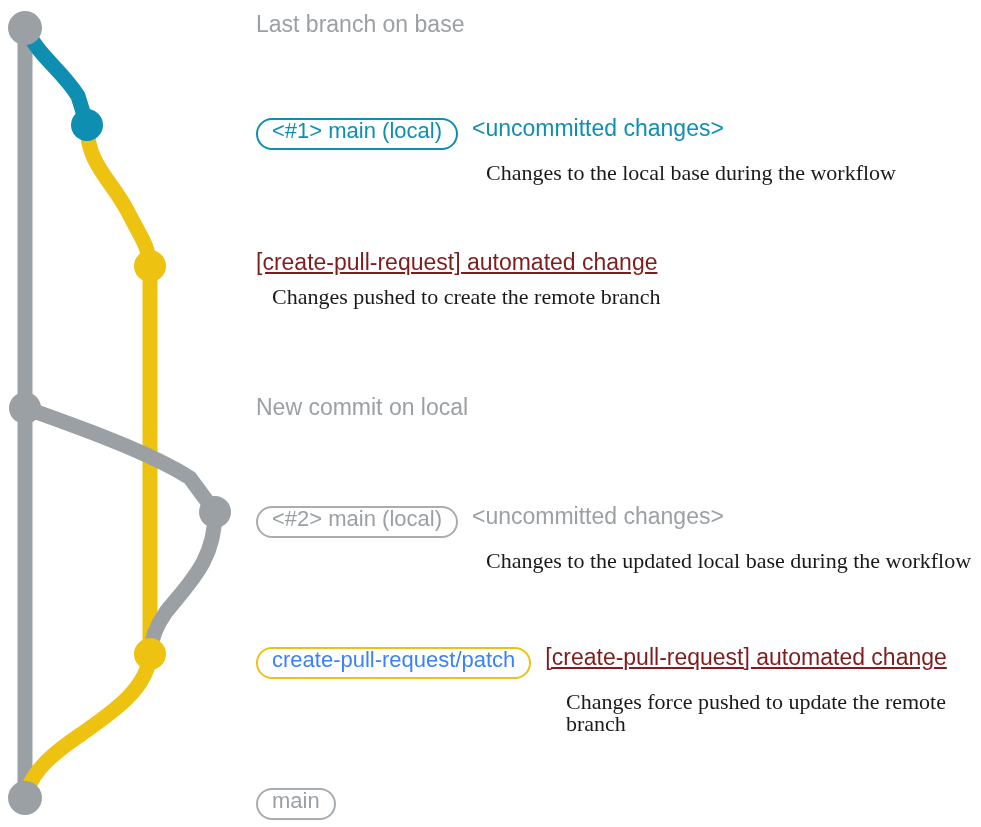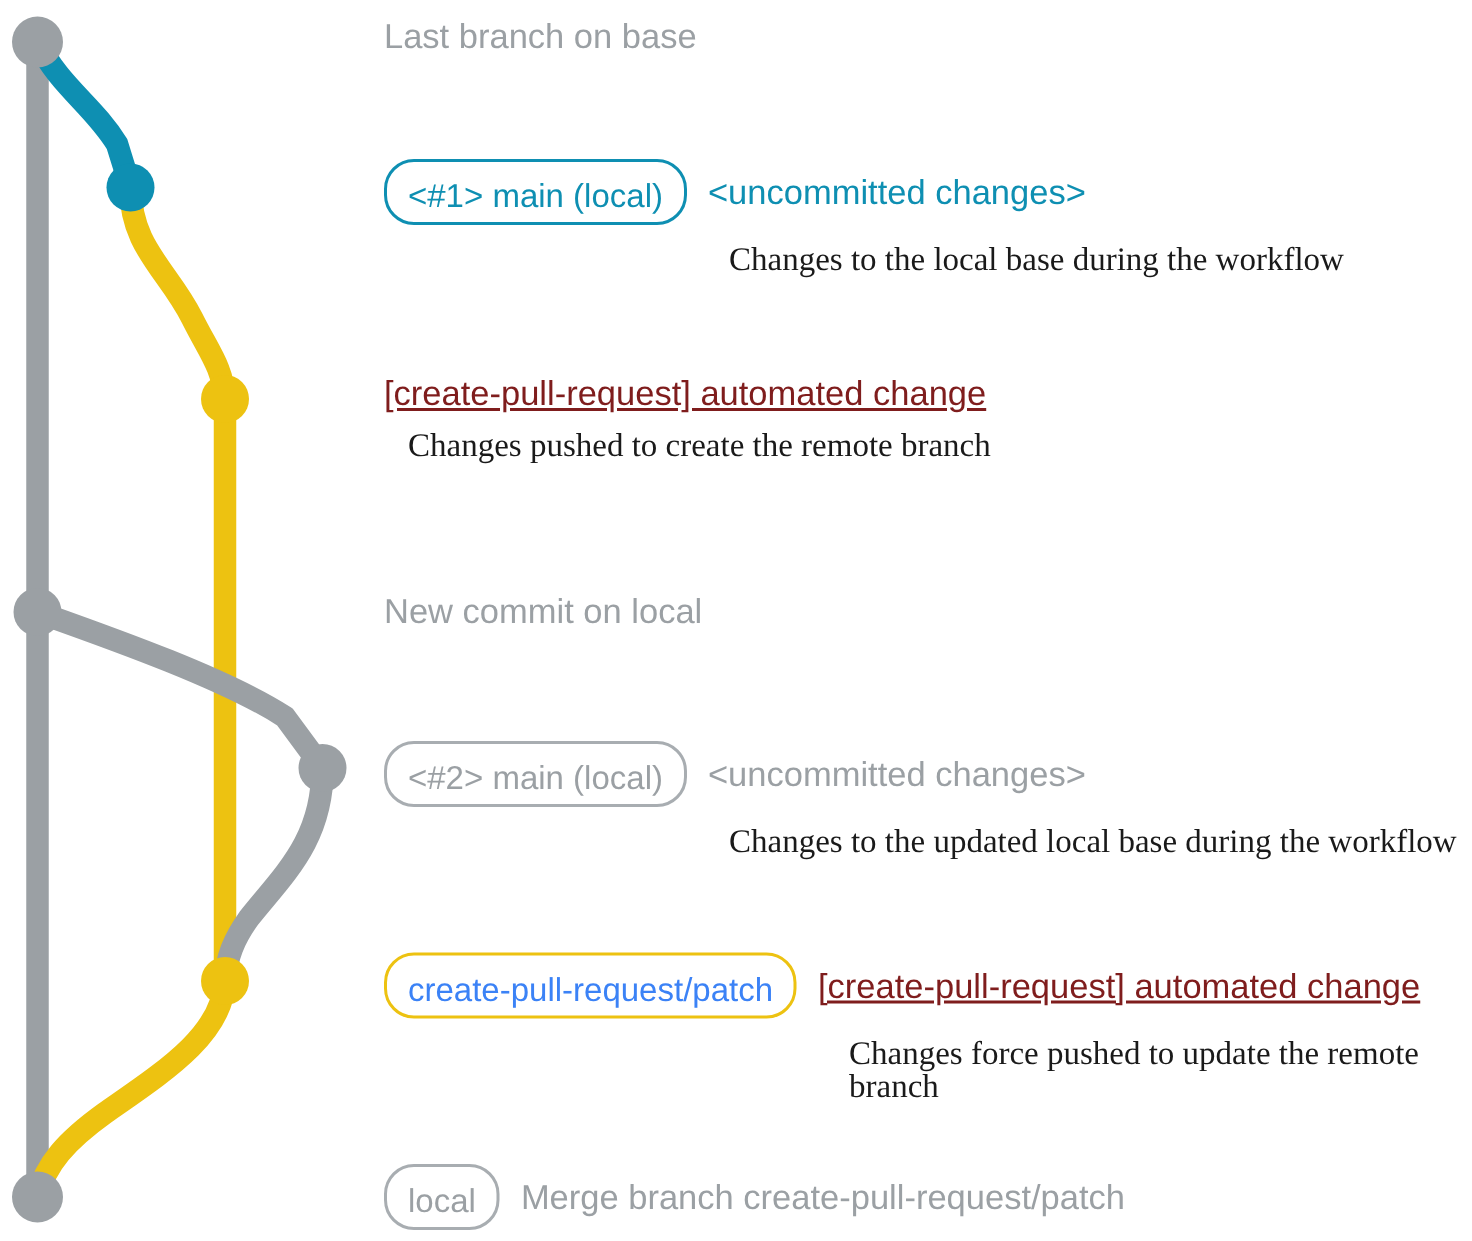--- a/index.html
+++ b/index.html
@@ -37,26 +37,27 @@
     align-items: center;
     white-space: nowrap;
   }
 
   .ref-pill {
     display: inline-flex;
     align-items: center;
     justify-content: center;
     border: 2px solid #888d91;
     border-radius: 20px;
-    padding: 12px 14px 6px 14px;
+    padding: 0 14px 6px 14px;
     font-size: 22px;
     line-height: 1;
     color: #8a8f93;
     background: #ffffff;
     box-sizing: border-box;
+    margin-top: 12px;
   }
   .ref-pill.blue   { border-color: #0e8fb2; color: #0e8fb2; }
   .ref-pill.yellow { border-color: #edc211; color: #3b82f6; }
   .ref-pill.gray   { border-color: #a8adb1; color: #9ba0a4; }
 
   .subject {
     font-size: 23px;
     line-height: 1;
     margin-left: 14px;
     color: #9ba0a4;
@@ -154,16 +155,15 @@
 <div class="entry" id="entry-cpr-2">
   <div class="entry-row">
     <span class="ref-pill yellow">create-pull-request/patch</span>
     <span class="subject yellow">[create-pull-request] automated change</span>
   </div>
   <div class="body-text">Changes force pushed to update the remote branch</div>
 </div>
 
 <div class="entry" id="entry-merge">
   <div class="entry-row">
-    <span class="ref-pill gray">local</span>
-    <span class="subject gray">Merge branch create-pull-request/patch</span>
+    <span class="ref-pill gray">main</span>
   </div>
 </div>
 
 </body></html>

